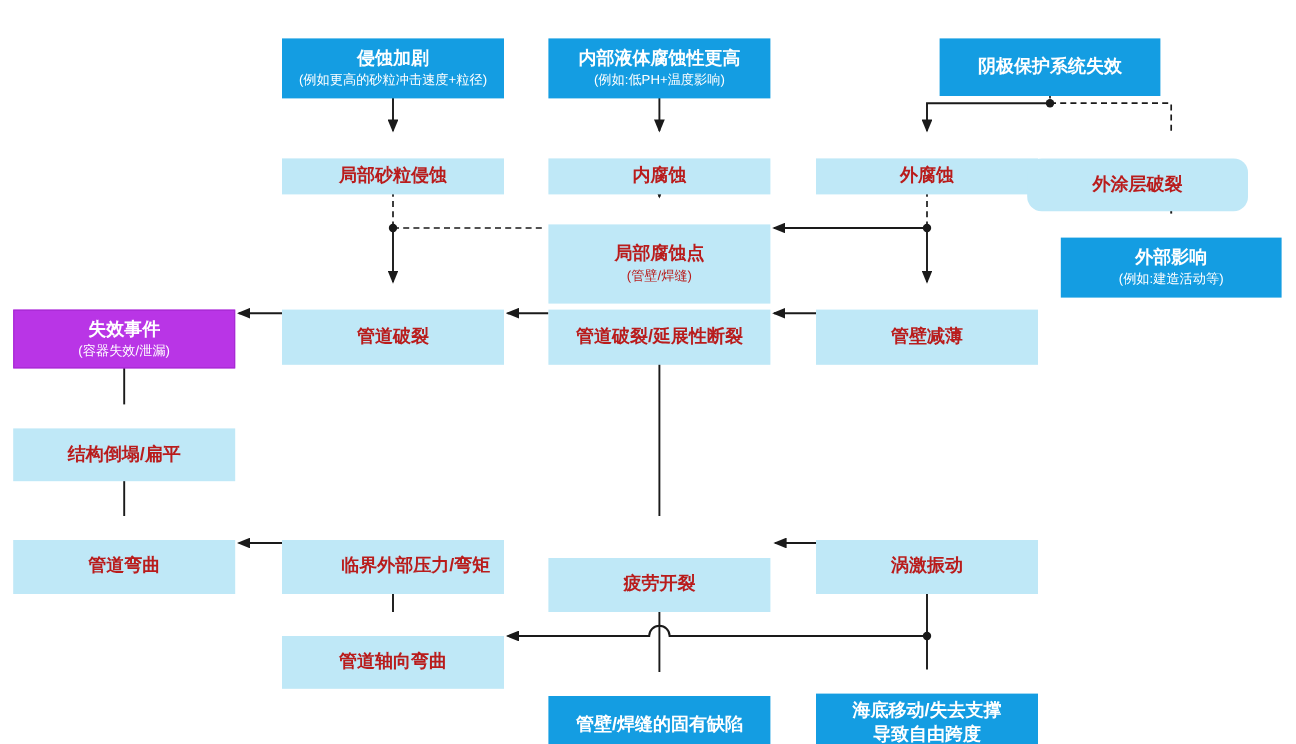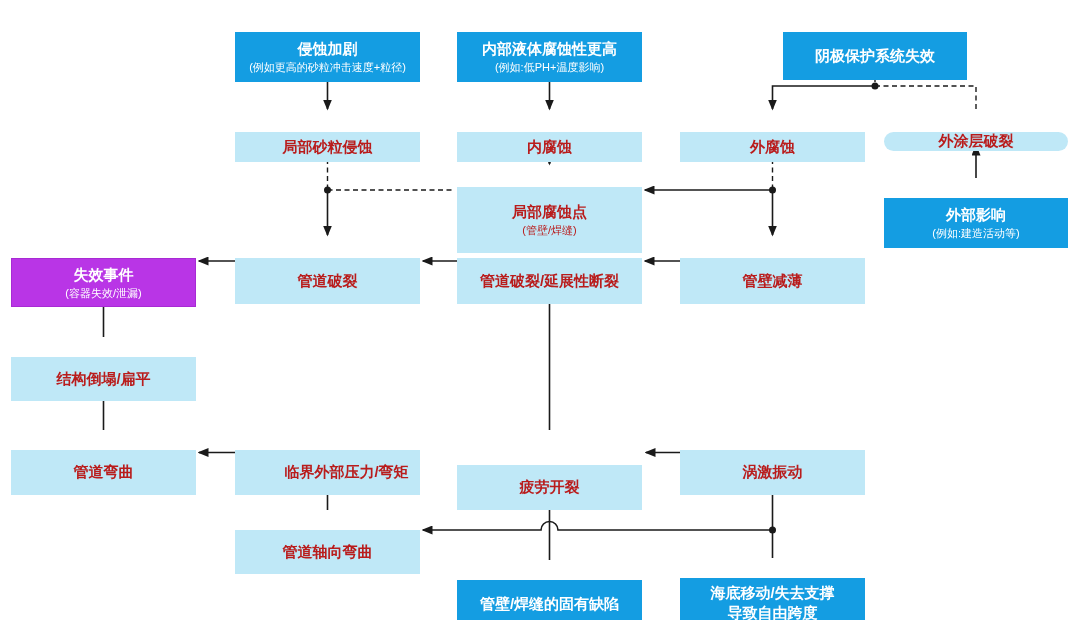--- a/index.html
+++ b/index.html
@@ -106,21 +106,21 @@
 
   <div class="node light" style="left:235px; top:112px; width:185px; height:30px;">
     <div class="node-title">局部砂粒侵蚀</div>
   </div>
   <div class="node light" style="left:457px; top:112px; width:185px; height:30px;">
     <div class="node-title">内腐蚀</div>
   </div>
   <div class="node light" style="left:680px; top:112px; width:185px; height:30px;">
     <div class="node-title">外腐蚀</div>
   </div>
-  <div class="node light" style="left:884px; top:112px; width:184px; height:19px;border-radius:12px;">
+  <div class="node light" style="left:856px; top:112px; width:184px; height:44px;border-radius:12px;">
     <div class="node-title">外涂层破裂</div>
   </div>
 
   <div class="node light" style="left:457px; top:167px; width:185px; height:66px;">
     <div class="node-title">局部腐蚀点</div>
     <div class="node-sub">(管壁/焊缝)</div>
   </div>
   <div class="node dark" style="left:884px; top:178px; width:184px; height:50px;">
     <div class="node-title">外部影响</div>
     <div class="node-sub">(例如:建造活动等)</div>

